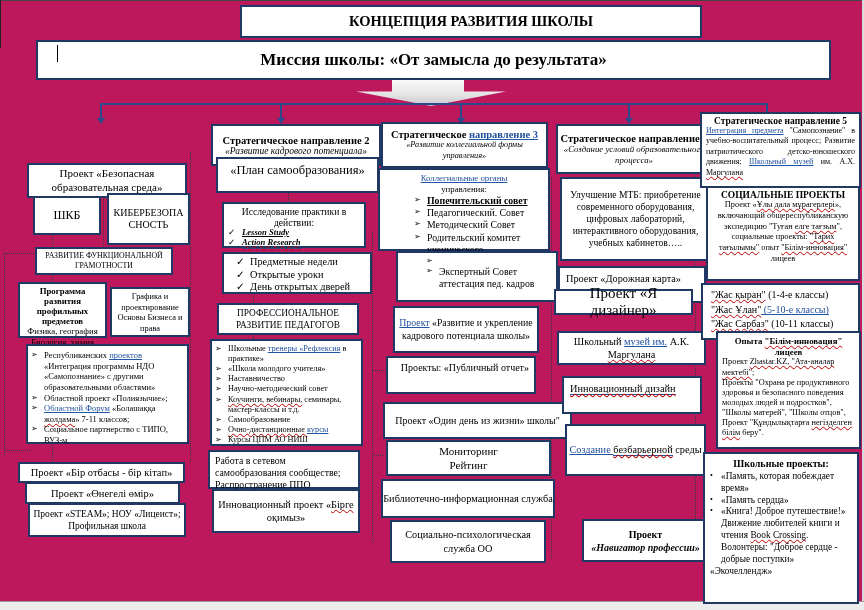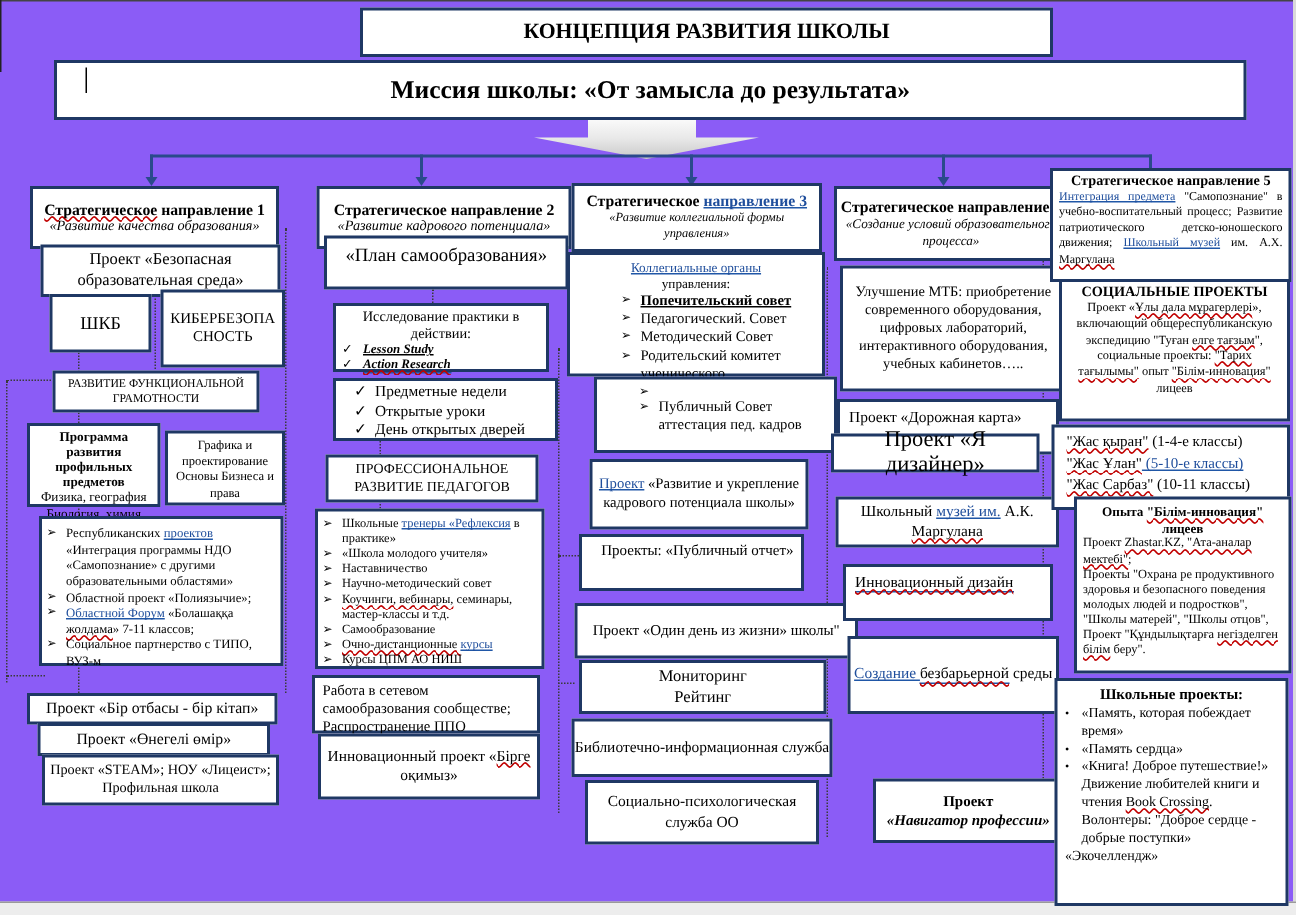--- a/index.html
+++ b/index.html
@@ -1,16 +1,16 @@
 <!DOCTYPE html>
 <html><head>
 <meta charset="utf-8">
 <style>
   html,body{margin:0;padding:0;background:#fff;}
-  .page{position:relative;width:864px;height:610px;background:#8b5cf6;overflow:hidden;
+  .page{position:relative;width:864px;height:610px;background:#be185d;overflow:hidden;
         font-family:"Liberation Serif","DejaVu Serif",serif;color:#000;}
   .bx{position:absolute;box-sizing:border-box;border:2px solid #1f3864;background:#fff;}
   .cv{display:flex;flex-direction:column;justify-content:center;align-items:center;text-align:center;}
   .b{font-weight:bold;}
   .i{font-style:italic;}
   .ub{color:#1f4e9c;text-decoration:underline;text-decoration-color:#2057a7;text-decoration-skip-ink:none;}
   .wr{text-decoration-line:underline;text-decoration-style:wavy;text-decoration-color:#c00000;text-decoration-thickness:1px;text-decoration-skip-ink:none;}
   .ubr{border-bottom:1px solid #2057a7;text-decoration-line:underline;text-decoration-style:wavy;text-decoration-color:#c00000;text-decoration-skip-ink:none;}
   .li{display:flex;text-align:left;}
   .mk{flex:0 0 13px;font-size:8px;line-height:inherit;}
@@ -65,24 +65,20 @@
   <div class="conn" style="left:766px;top:103px;width:2px;height:10px;"></div>
   <div class="ah" style="left:97px;top:118px;"></div>
   <div class="ah" style="left:277px;top:118px;"></div>
   <div class="ah" style="left:457px;top:118px;"></div>
   <div class="ah" style="left:625px;top:118px;"></div>
 
   <div class="bx cv" style="left:240px;top:5px;width:462px;height:33px;font-size:14.5px;font-weight:bold;">КОНЦЕПЦИЯ РАЗВИТИЯ ШКОЛЫ</div>
   <div class="bx cv" style="left:36px;top:40px;width:795px;height:40px;font-size:17px;font-weight:bold;">Миссия школы: «От замысла до результата»</div>
   <div class="caret"></div>
 
-  <div class="bx cv" style="left:20px;top:124px;width:166px;height:42px;">
-    <div style="font-size:10.5px;font-weight:bold;"><span class="wr">Стратегическое</span><span> направление 1</span></div>
-    <div class="i" style="font-size:9.5px;">«Развитие качества образования»</div>
-  </div>
   <div class="bx cv" style="left:27px;top:163px;width:160px;height:35px;font-size:11px;line-height:1.25;">Проект «Безопасная образовательная среда»</div>
   <div class="bx cv" style="left:33px;top:196px;width:68px;height:39px;font-size:12px;">ШКБ</div>
   <div class="bx cv" style="left:107px;top:193px;width:83px;height:52px;font-size:10px;line-height:1.2;overflow-wrap:anywhere;padding:4px;">КИБЕРБЕЗОПАСНОСТЬ</div>
   <div class="bx cv" style="left:35px;top:247px;width:138px;height:28px;font-size:7.8px;line-height:1.3;">РАЗВИТИЕ ФУНКЦИОНАЛЬНОЙ ГРАМОТНОСТИ</div>
   <div class="bx" style="left:18px;top:282px;width:89px;height:56px;font-size:8.8px;text-align:center;line-height:1.15;padding:2px;">
     <div class="b">Программа развития профильных предметов</div>
     <div>Физика, география Биология, химия</div>
   </div>
   <div class="bx" style="left:110px;top:287px;width:80px;height:50px;font-size:8.4px;text-align:center;line-height:1.25;padding:3px 2px;overflow:hidden;">Графика и проектирование Основы Бизнеса и права</div>
   <div class="bx" style="left:26px;top:344px;width:163px;height:100px;font-size:8.5px;line-height:1.25;padding:4px 3px;">
@@ -199,21 +195,21 @@
         <span class="mk">➢</span>
         <span>Родительский комитет ученического</span>
       </div>
   </div>
   <div class="bx" style="left:396px;top:251px;width:162px;height:51px;font-size:9.8px;line-height:1.25;padding:3px 2px 0 28px;">
     <div class="li">
         <span class="mk">➢</span>
       </div>
     <div class="li">
         <span class="mk">➢</span>
-        <span>Публичный Совет аттестация пед. кадров</span>
+        <span>Экспертный Совет аттестация пед. кадров</span>
       </div>
   </div>
   <div class="bx cv" style="left:393px;top:306px;width:146px;height:47px;font-size:9.8px;line-height:1.3;">
     <div><span class="ub">Проект</span><span> «Развитие и укрепление кадрового потенциала школы»</span></div>
   </div>
   <div class="bx" style="left:386px;top:356px;width:150px;height:38px;font-size:10px;text-align:right;padding:4px 5px;">Проекты: «Публичный отчет»</div>
   <div class="bx cv" style="left:383px;top:402px;width:189px;height:37px;font-size:10px;line-height:1.3;">Проект «Один день из жизни» школы"</div>
   <div class="bx cv" style="left:386px;top:440px;width:165px;height:36px;font-size:11px;line-height:1.3;">
     <div>Мониторинг</div>
     <div>Рейтинг</div>

